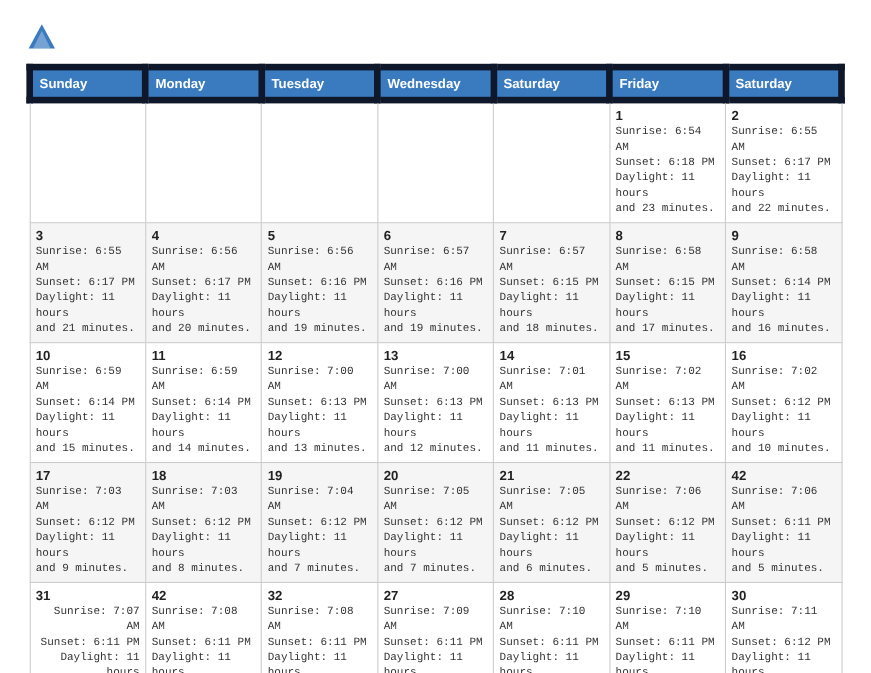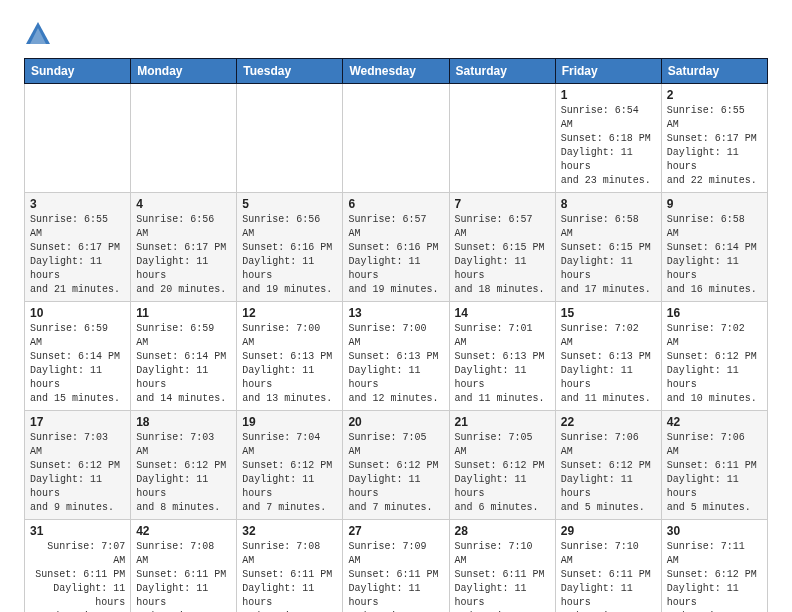--- a/index.html
+++ b/index.html
@@ -62,21 +62,21 @@
       border-collapse: collapse;
       table-layout: fixed;
     }
     thead tr th {
       background-color: #3a7abf;
       color: #fff;
       font-size: 12px;
       font-weight: bold;
       padding: 5px 6px;
       text-align: left;
-      border: 1px solid #0f172a;
+      border: 6px solid #0f172a;
     }
     tbody tr td {
       border: 1px solid #ccc;
       vertical-align: top;
       padding: 4px 5px;
       font-size: 10px;
       color: #222;
       height: 80px;
     }
     tbody tr:nth-child(even) td {

